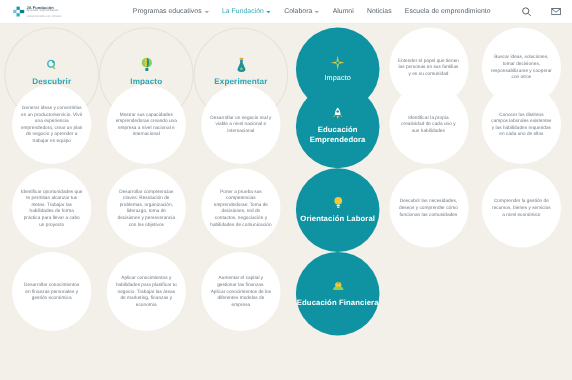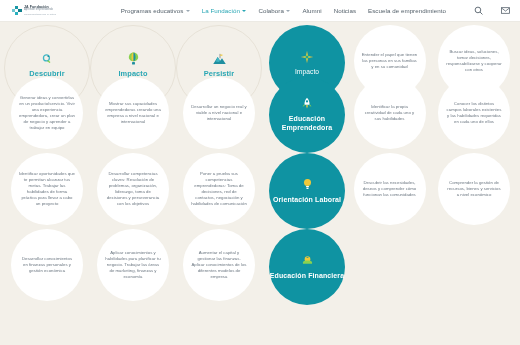--- a/index.html
+++ b/index.html
@@ -235,36 +235,35 @@
             <path d="M10 1 C7.5 1 6.5 5.5 6.5 9.5 C6.5 13 8 16 10 16Z" fill="#f0c93a"></path>
             <path d="M10 1 C12.5 1 13.5 5.5 13.5 9.5 C13.5 13 12 16 10 16Z" fill="#1f8fa0"></path>
             <rect x="7.5" y="17" width="5" height="4.5" rx="1" fill="#1f8fa0"></rect>
           </svg>
         </span>
         <span class="head-title">Impacto</span>
         <span class="head-sub">Primaria</span>
       </div>
     </div>
 
-
-
     <div class="cell">
       <div class="head-disc">
         <span class="head-icon">
-          <svg width="15" height="13" viewBox="0 0 24 20" fill="none">
-            <path d="M2 17 L9 6 L13 12 L16 8 L22 17 Z" fill="#1f8fa0"></path>
-            <path d="M9 6 L13 12 L11 14 L6 13 Z" fill="#3fb6c4"></path>
-            <rect x="12.2" y="1" width="1.2" height="7" fill="#6e7c86"></rect>
-            <path d="M13.4 1.4 L18 2.8 L13.4 4.6 Z" fill="#f0c93a"></path>
-          </svg>
-        </span>
-        <span class="head-title">Persistir</span>
-        <span class="head-sub">Universidad</span>
-      </div>
-    </div>
+          <svg width="11" height="14" viewBox="0 0 18 24" fill="none">
+            <rect x="6" y="1" width="6" height="3" rx="1" fill="#f0a73a"></rect>
+            <path d="M7 4 L7 9 L3 18 C2 21 4 23 9 23 C14 23 16 21 15 18 L11 9 L11 4 Z" fill="#1f8fa0"></path>
+            <circle cx="9" cy="18" r="2" fill="#8ad24f"></circle>
+          </svg>
+        </span>
+        <span class="head-title">Experimentar</span>
+        <span class="head-sub">Secundaria</span>
+      </div>
+    </div>
+
+
 
     <div class="cell teal-cell">
       <div class="teal-disc head">
         <span class="teal-icon">
           <svg width="14" height="14" viewBox="0 0 22 22" fill="none">
             <path d="M11 1 L12.6 9.4 L21 11 L12.6 12.6 L11 21 L9.4 12.6 L1 11 L9.4 9.4 Z" fill="#f0c93a"></path>
             <circle cx="11" cy="11" r="2.4" fill="#0f93a2" stroke="#8ad24f" stroke-width="1.2"></circle>
           </svg>
         </span>
         <span class="teal-label small">Impacto</span>

